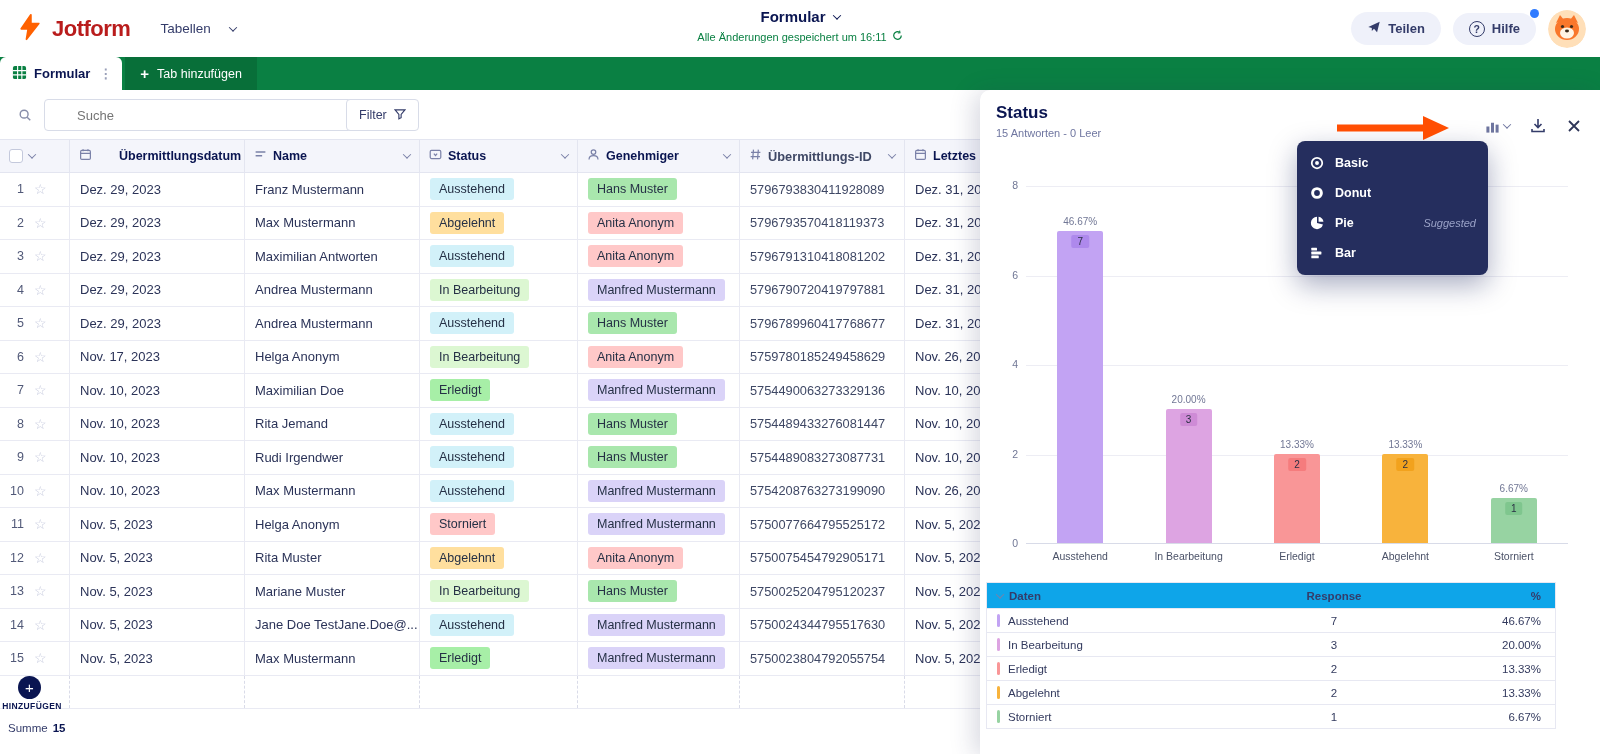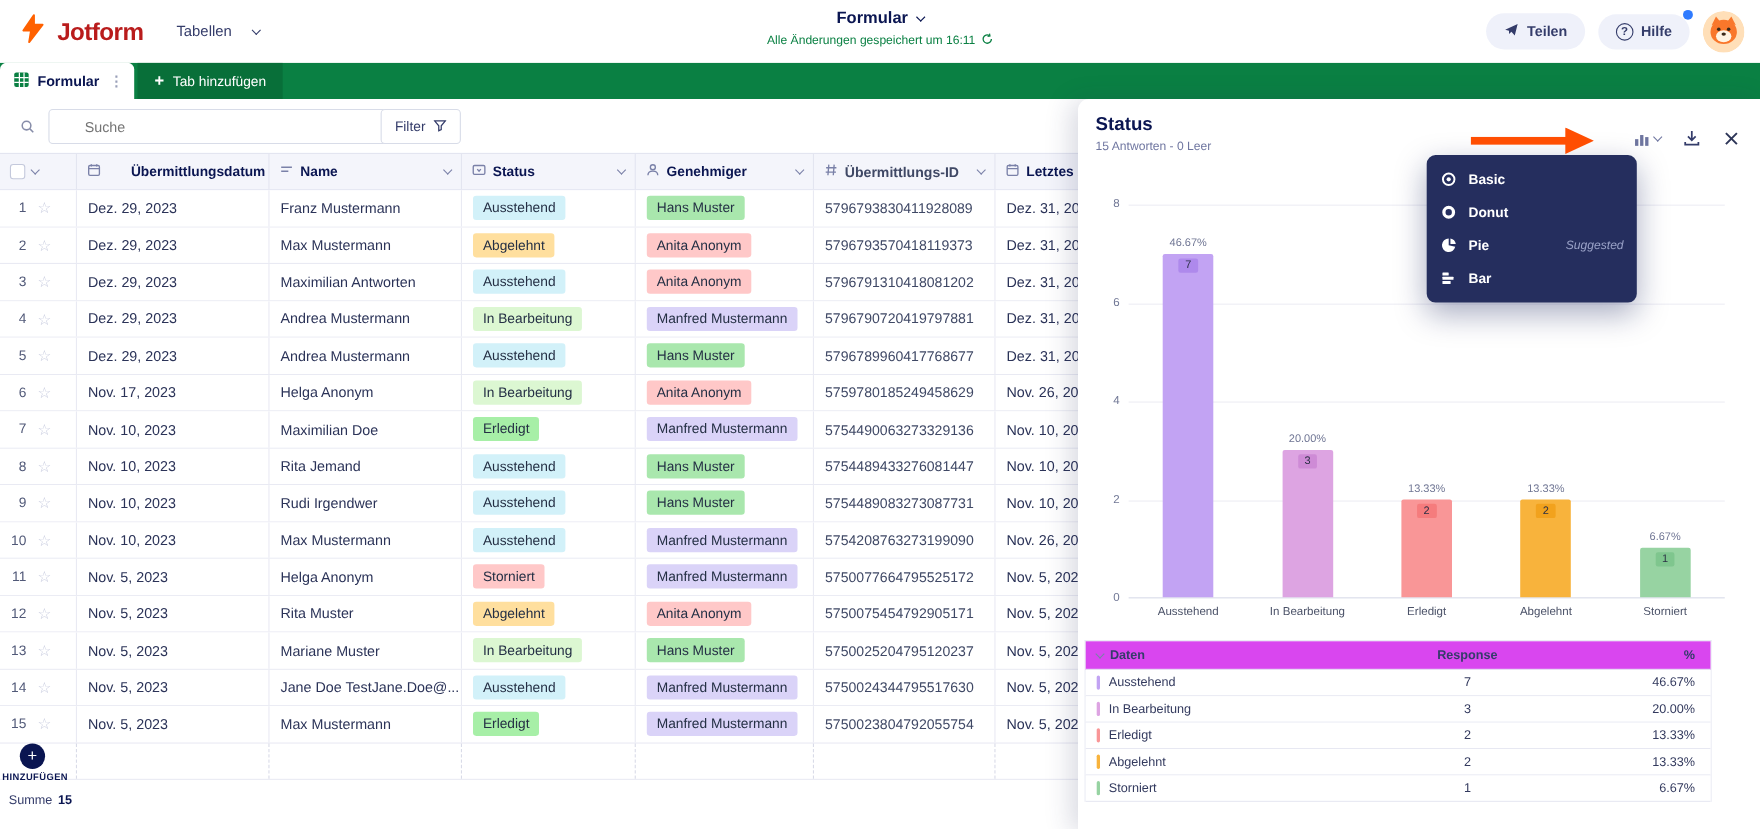--- a/index.html
+++ b/index.html
@@ -73,21 +73,21 @@
   .bars { position:absolute; left:30px; right:0; top:0; bottom:1px; display:flex; justify-content:space-around; align-items:flex-end; }
   .bslot { width:20%; height:100%; display:flex; align-items:flex-end; justify-content:center; }
   .bbar { width:46px; position:relative; border-radius:2px 2px 0 0; }
   .bpct { position:absolute; bottom:100%; margin-bottom:4px; left:50%; transform:translateX(-50%); font-size:10px; color:#717795; white-space:nowrap; }
   .bval { position:absolute; top:4px; left:50%; transform:translateX(-50%); font-size:10px; color:#2A2F45; padding:1px 6px; border-radius:2px; }
   .cats { position:absolute; left:30px; right:0; top:364px; display:flex; justify-content:space-around; }
   .cat { width:20%; text-align:center; font-size:10.5px; color:#4B5268; }
 
   
   .stats { position:absolute; left:6px; right:44px; top:492px; border:1px solid #E7E8F2; border-bottom:none; }
-  .shead { display:flex; align-items:center; height:26px; background:#d946ef; border-bottom:1px solid #E7E8F2; font-size:11.5px; font-weight:bold; color:#343C6A; }
+  .shead { display:flex; align-items:center; height:26px; background:#0ea5e9; border-bottom:1px solid #E7E8F2; font-size:11.5px; font-weight:bold; color:#343C6A; }
   .shead .h-label { flex:1; padding-left:10px; display:flex; align-items:center; gap:6px; }
   .h-resp { width:150px; text-align:center; }
   .h-pct { width:146px; text-align:right; padding-right:14px; }
   .srow { display:flex; align-items:center; height:24px; border-bottom:1px solid #E7E8F2; font-size:11.5px; color:#333A5E; background:#fff; }
   .stick { width:3px; height:13px; border-radius:2px; margin:0 8px 0 10px; }
   .slabel { flex:1; }
   .sresp { width:150px; text-align:center; }
   .spct { width:146px; text-align:right; padding-right:14px; }
 
   

